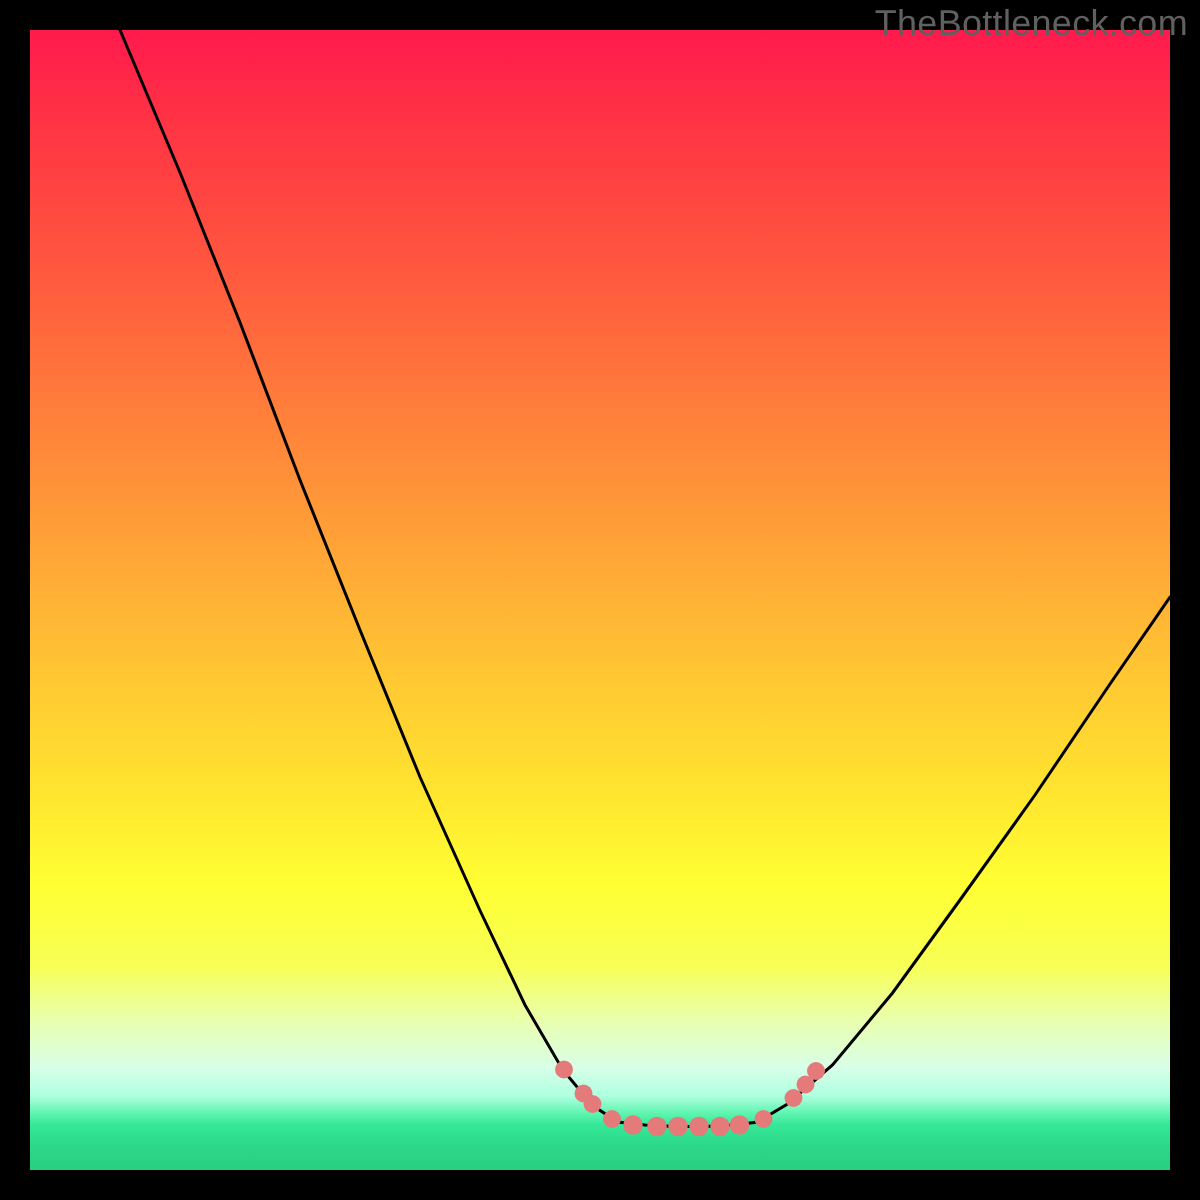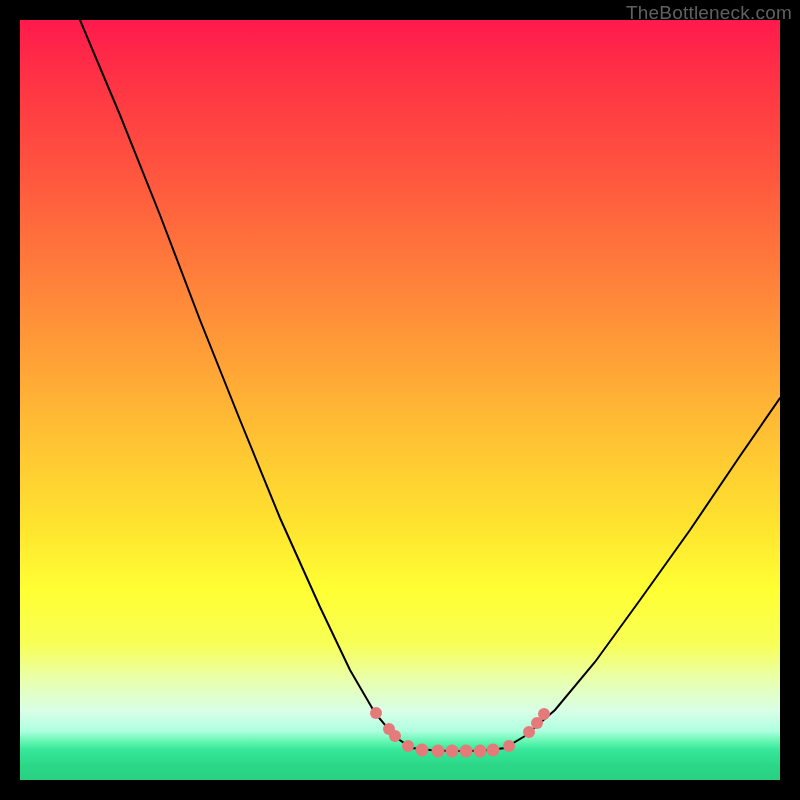--- a/index.html
+++ b/index.html
@@ -43,21 +43,21 @@
       #30e090 97%,
       #2cd888 98%,
       #28d080 100%
     );
   }
   .watermark {
     position: absolute;
     top: 2px;
     right: 8px;
     color: #606060;
-    font-size: 19px;
+    font-size: 24px;
     font-weight: 400;
     letter-spacing: 0.2px;
   }
   svg.curve {
     position: absolute;
     left: 0;
     top: 0;
     width: 760px;
     height: 760px;
   }

